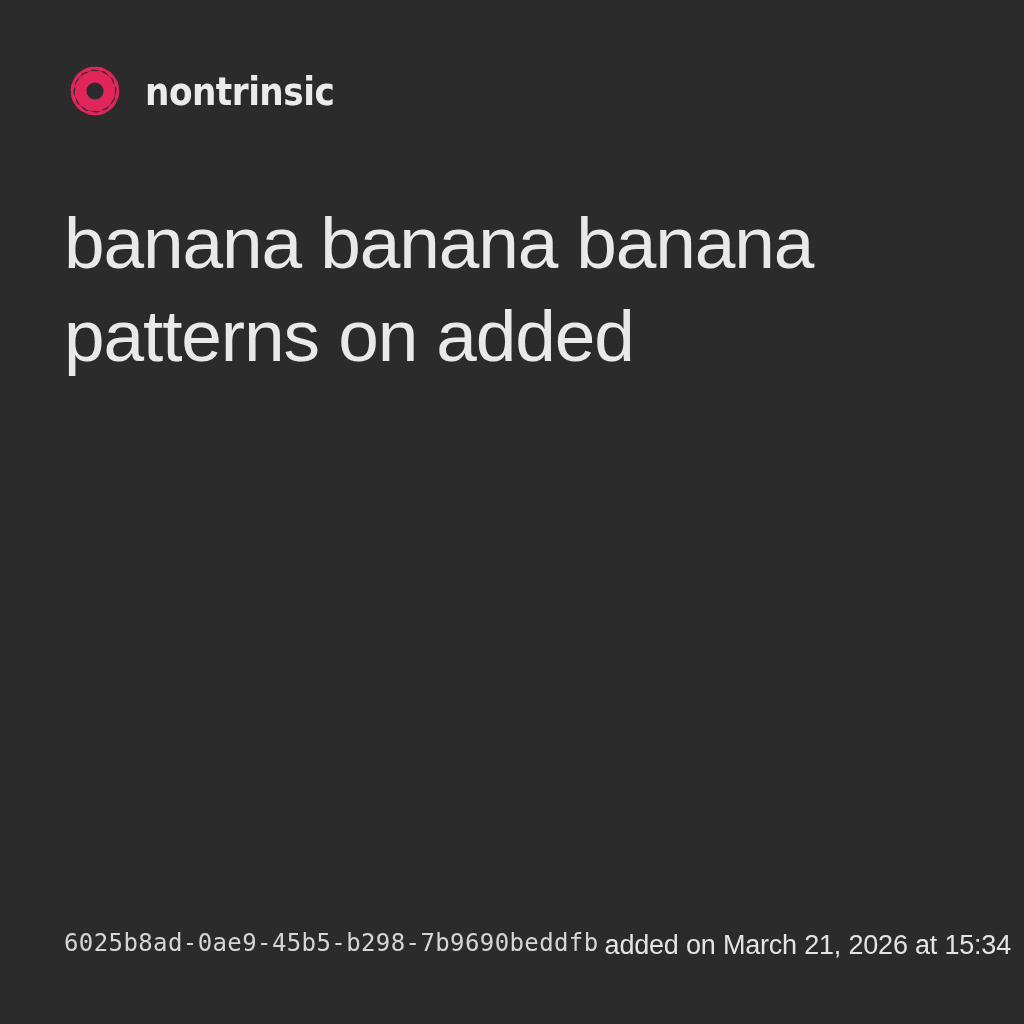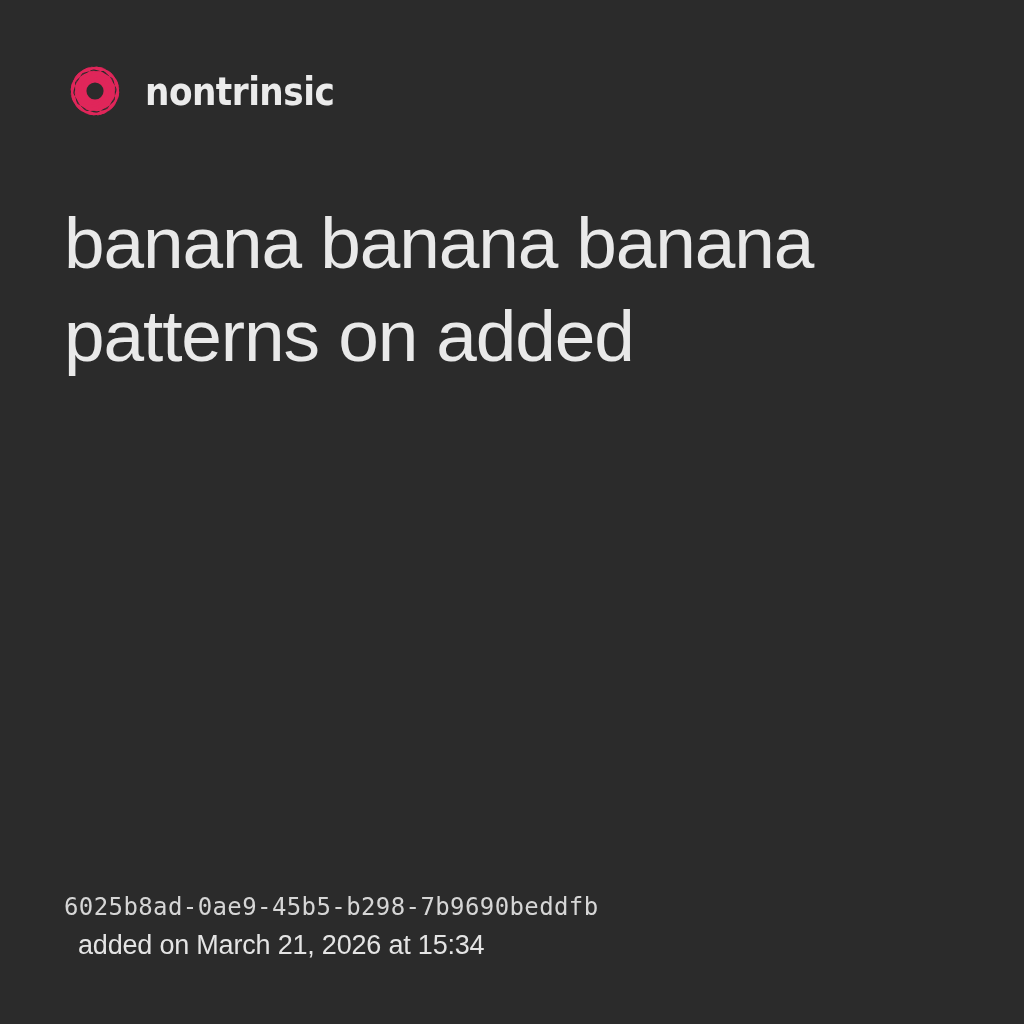--- a/index.html
+++ b/index.html
@@ -72,41 +72,40 @@
     color: #e9e9e9;
     word-wrap: break-word;
   }
 
   
   .meta {
     position: absolute;
     left: 64px;
     bottom: 62px;
     display: flex;
-    flex-direction: column;
+    flex-direction: row;
     gap: 6px;
   }
 
   .meta-uuid {
     font-family: "DejaVu Sans Mono", monospace;
     font-size: 24px;
     line-height: 30px;
     letter-spacing: 0.4px;
     color: #d6d6d6;
     white-space: nowrap;
   }
 
   .meta-added {
     font-family: "Liberation Sans", sans-serif;
     font-size: 27px;
     line-height: 34px;
     letter-spacing: -0.2px;
     color: #e4e4e4;
     white-space: nowrap;
-    margin-left: 14px;
   }
 </style>
 </head>
 <body>
 
 <div class="page">
 
   <div class="brand">
     <svg class="brand-mark" viewBox="0 0 100 100" aria-hidden="true">
       <g fill="#e0265a">

